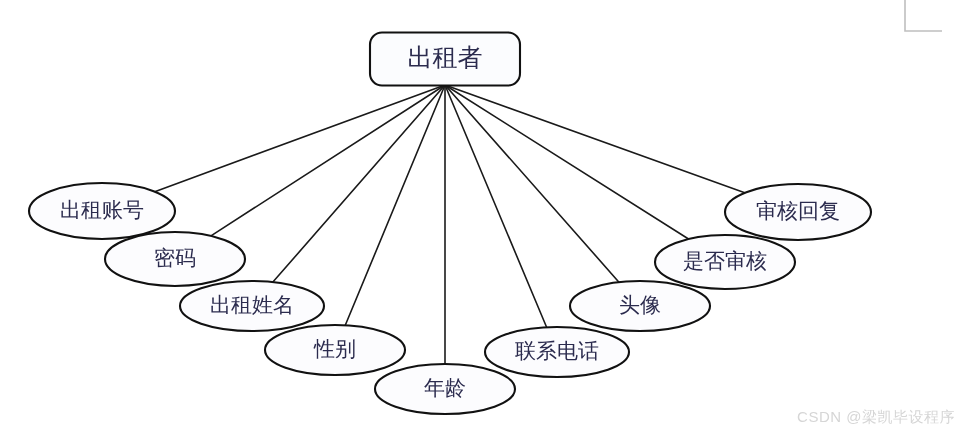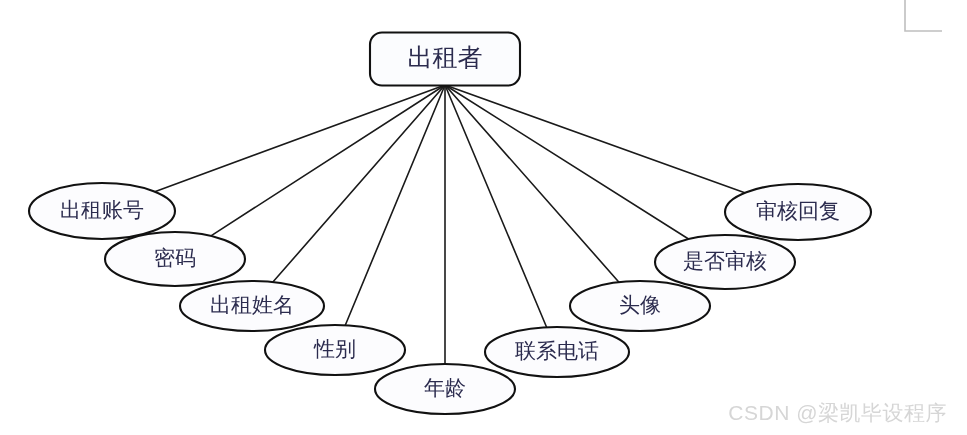--- a/index.html
+++ b/index.html
@@ -54,24 +54,24 @@
     text-anchor: middle;
     dominant-baseline: middle;
   }
   .corner-mark {
     stroke: #bfbfbf;
     stroke-width: 1.6;
     fill: none;
   }
   .watermark {
     position: absolute;
-    right: 20px;
+    right: 12px;
     bottom: 8px;
     font-family: "Liberation Sans", "DejaVu Sans", sans-serif;
-    font-size: 21px;
+    font-size: 15px;
     color: #d6d6d6;
     letter-spacing: 0.5px;
     white-space: nowrap;
     user-select: none;
   }
 </style>
 </head>
 <body>
 
 <div id="canvas">

